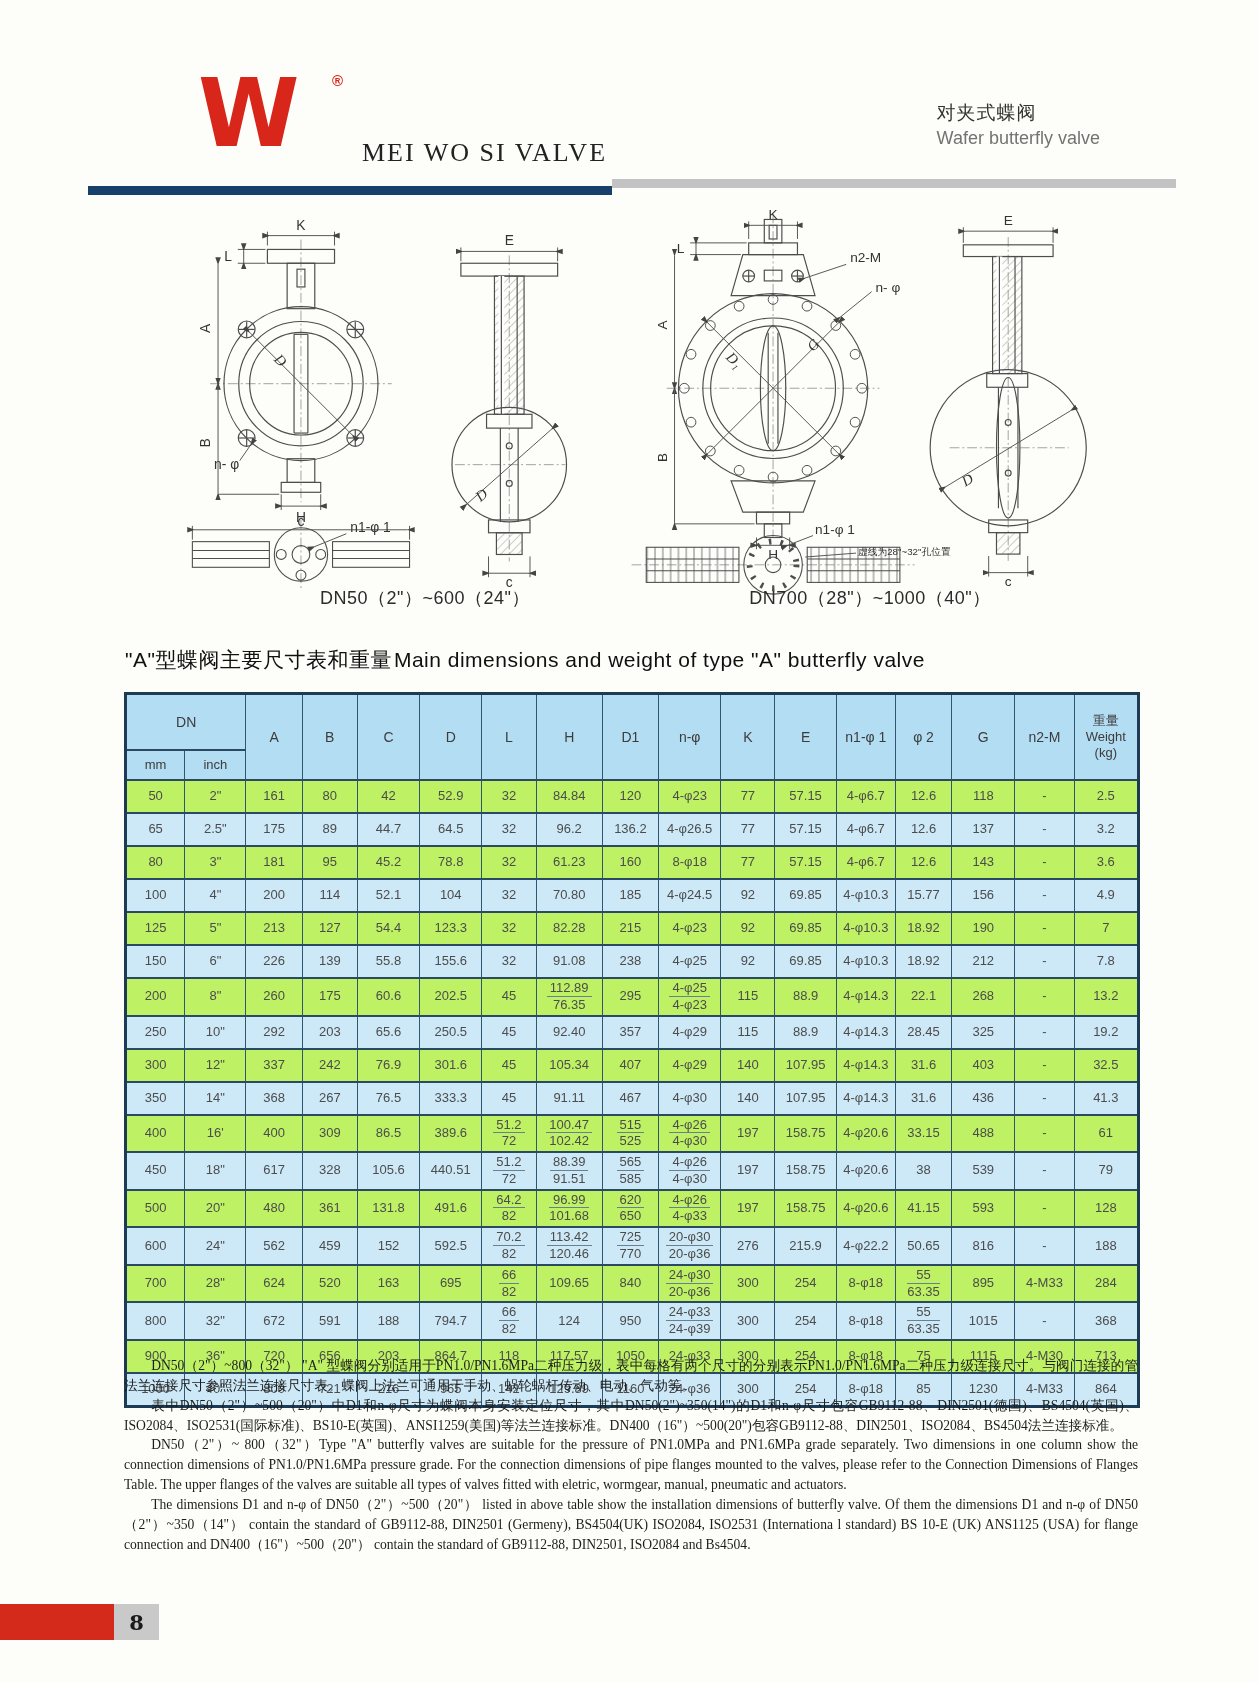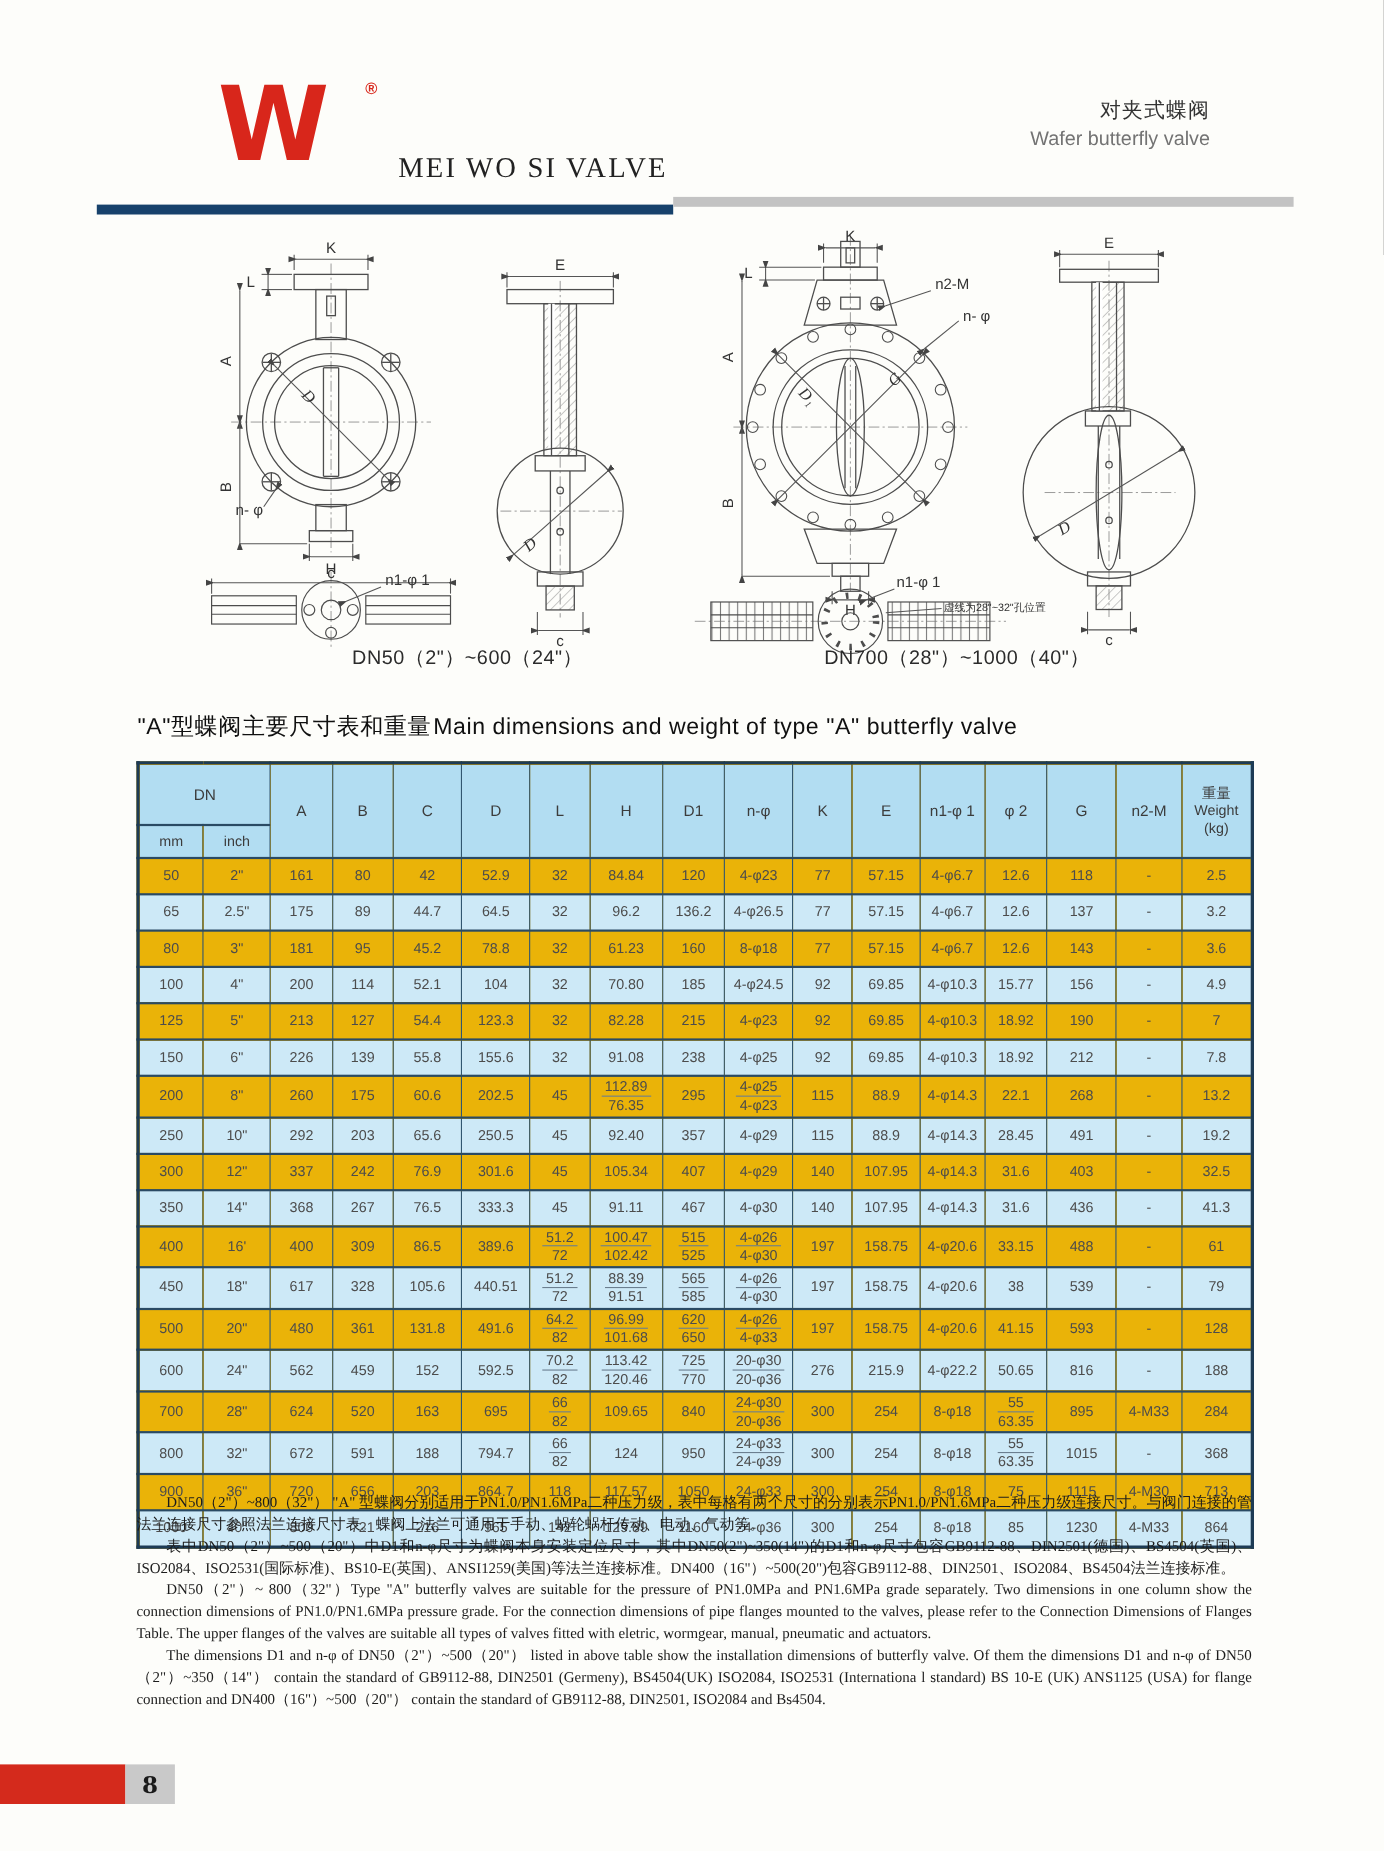--- a/index.html
+++ b/index.html
@@ -7,38 +7,38 @@
         font-family:"Liberation Sans",sans-serif;color:#222;}
   
   .logo-w{position:absolute;left:198px;top:64px;width:140px;height:110px;
           font-family:"DejaVu Sans",sans-serif;font-weight:900;font-size:92px;line-height:100px;
           color:#d8261b;transform:scaleY(1.02);letter-spacing:-6px;}
   .logo-reg{position:absolute;left:332px;top:72px;font-size:15px;color:#d8261b;font-weight:700;}
   .brand-cn{position:absolute;left:360px;top:78px;width:320px;font-size:44px;font-weight:700;
             color:#161616;font-family:"Liberation Serif",serif;letter-spacing:6px;}
   .brand-en{position:absolute;left:362px;top:138px;font-family:"Liberation Serif",serif;
             font-size:26px;letter-spacing:2px;color:#222;}
-  .prod-titles{position:absolute;right:158px;top:88px;text-align:right;line-height:1.35;}
+  .prod-titles{position:absolute;right:158px;top:100px;line-height:1.35;}
   .prod-cn{font-size:19px;color:#333;letter-spacing:1px;}
   .prod-en{font-size:18px;color:#737373;}
   .bar-navy{position:absolute;left:88px;top:186px;width:524px;height:9px;background:#17416b;}
   .bar-gray{position:absolute;left:612px;top:179px;width:564px;height:9px;background:#c3c3c3;}
   
   .drawing{position:absolute;}
   svg text{font-family:"Liberation Sans",sans-serif;fill:#333;font-size:13px;}
   svg .dimlab{font-size:14px;}
   svg .ital{font-style:italic;font-family:"Liberation Serif",serif;font-size:15px;}
   .caption{position:absolute;top:586px;font-size:18px;color:#2b2b2b;text-align:center;letter-spacing:.5px;}
   .cap-small{left:190px;width:470px;}
   .cap-large{left:640px;width:460px;}
   
   .sec-title{position:absolute;left:125px;top:646px;font-size:21px;color:#101010;letter-spacing:.5px;}
   .sec-title .en{margin-left:2px;}
   table.dims{position:absolute;left:124px;top:692px;width:1016px;border-collapse:collapse;
-             table-layout:fixed;font-size:13px;color:#4c4c4c;background:#eab308;
+             table-layout:fixed;font-size:13px;color:#4c4c4c;background:#bef264;
              border:3px solid #1d3b55;}
   table.dims th,table.dims td{border:1px solid #315670;text-align:center;vertical-align:middle;
              padding:2px 1px;line-height:1.15;overflow:hidden;}
   table.dims tr{border-top:2px solid #2a4a64;}
   table.dims thead th{background:#b2ddf2;font-weight:400;color:#3c3c3c;font-size:14px;}
   table.dims thead .sub{font-size:13px;}
   table.dims tbody td{height:27px;}
   table.dims tbody tr.alt{background:#cde9f7;}
   .wcol span{display:block;font-size:13px;line-height:1.25;}
   .frac{display:inline-block;line-height:1.05;}
@@ -525,21 +525,21 @@
           <td>65.6</td>
           <td>250.5</td>
           <td>45</td>
           <td>92.40</td>
           <td>357</td>
           <td>4-φ29</td>
           <td>115</td>
           <td>88.9</td>
           <td>4-φ14.3</td>
           <td>28.45</td>
-          <td>491</td>
+          <td>325</td>
           <td>-</td>
           <td>19.2</td>
         </tr>
         <tr>
           <td>300</td>
           <td>12"</td>
           <td>337</td>
           <td>242</td>
           <td>76.9</td>
           <td>301.6</td>

